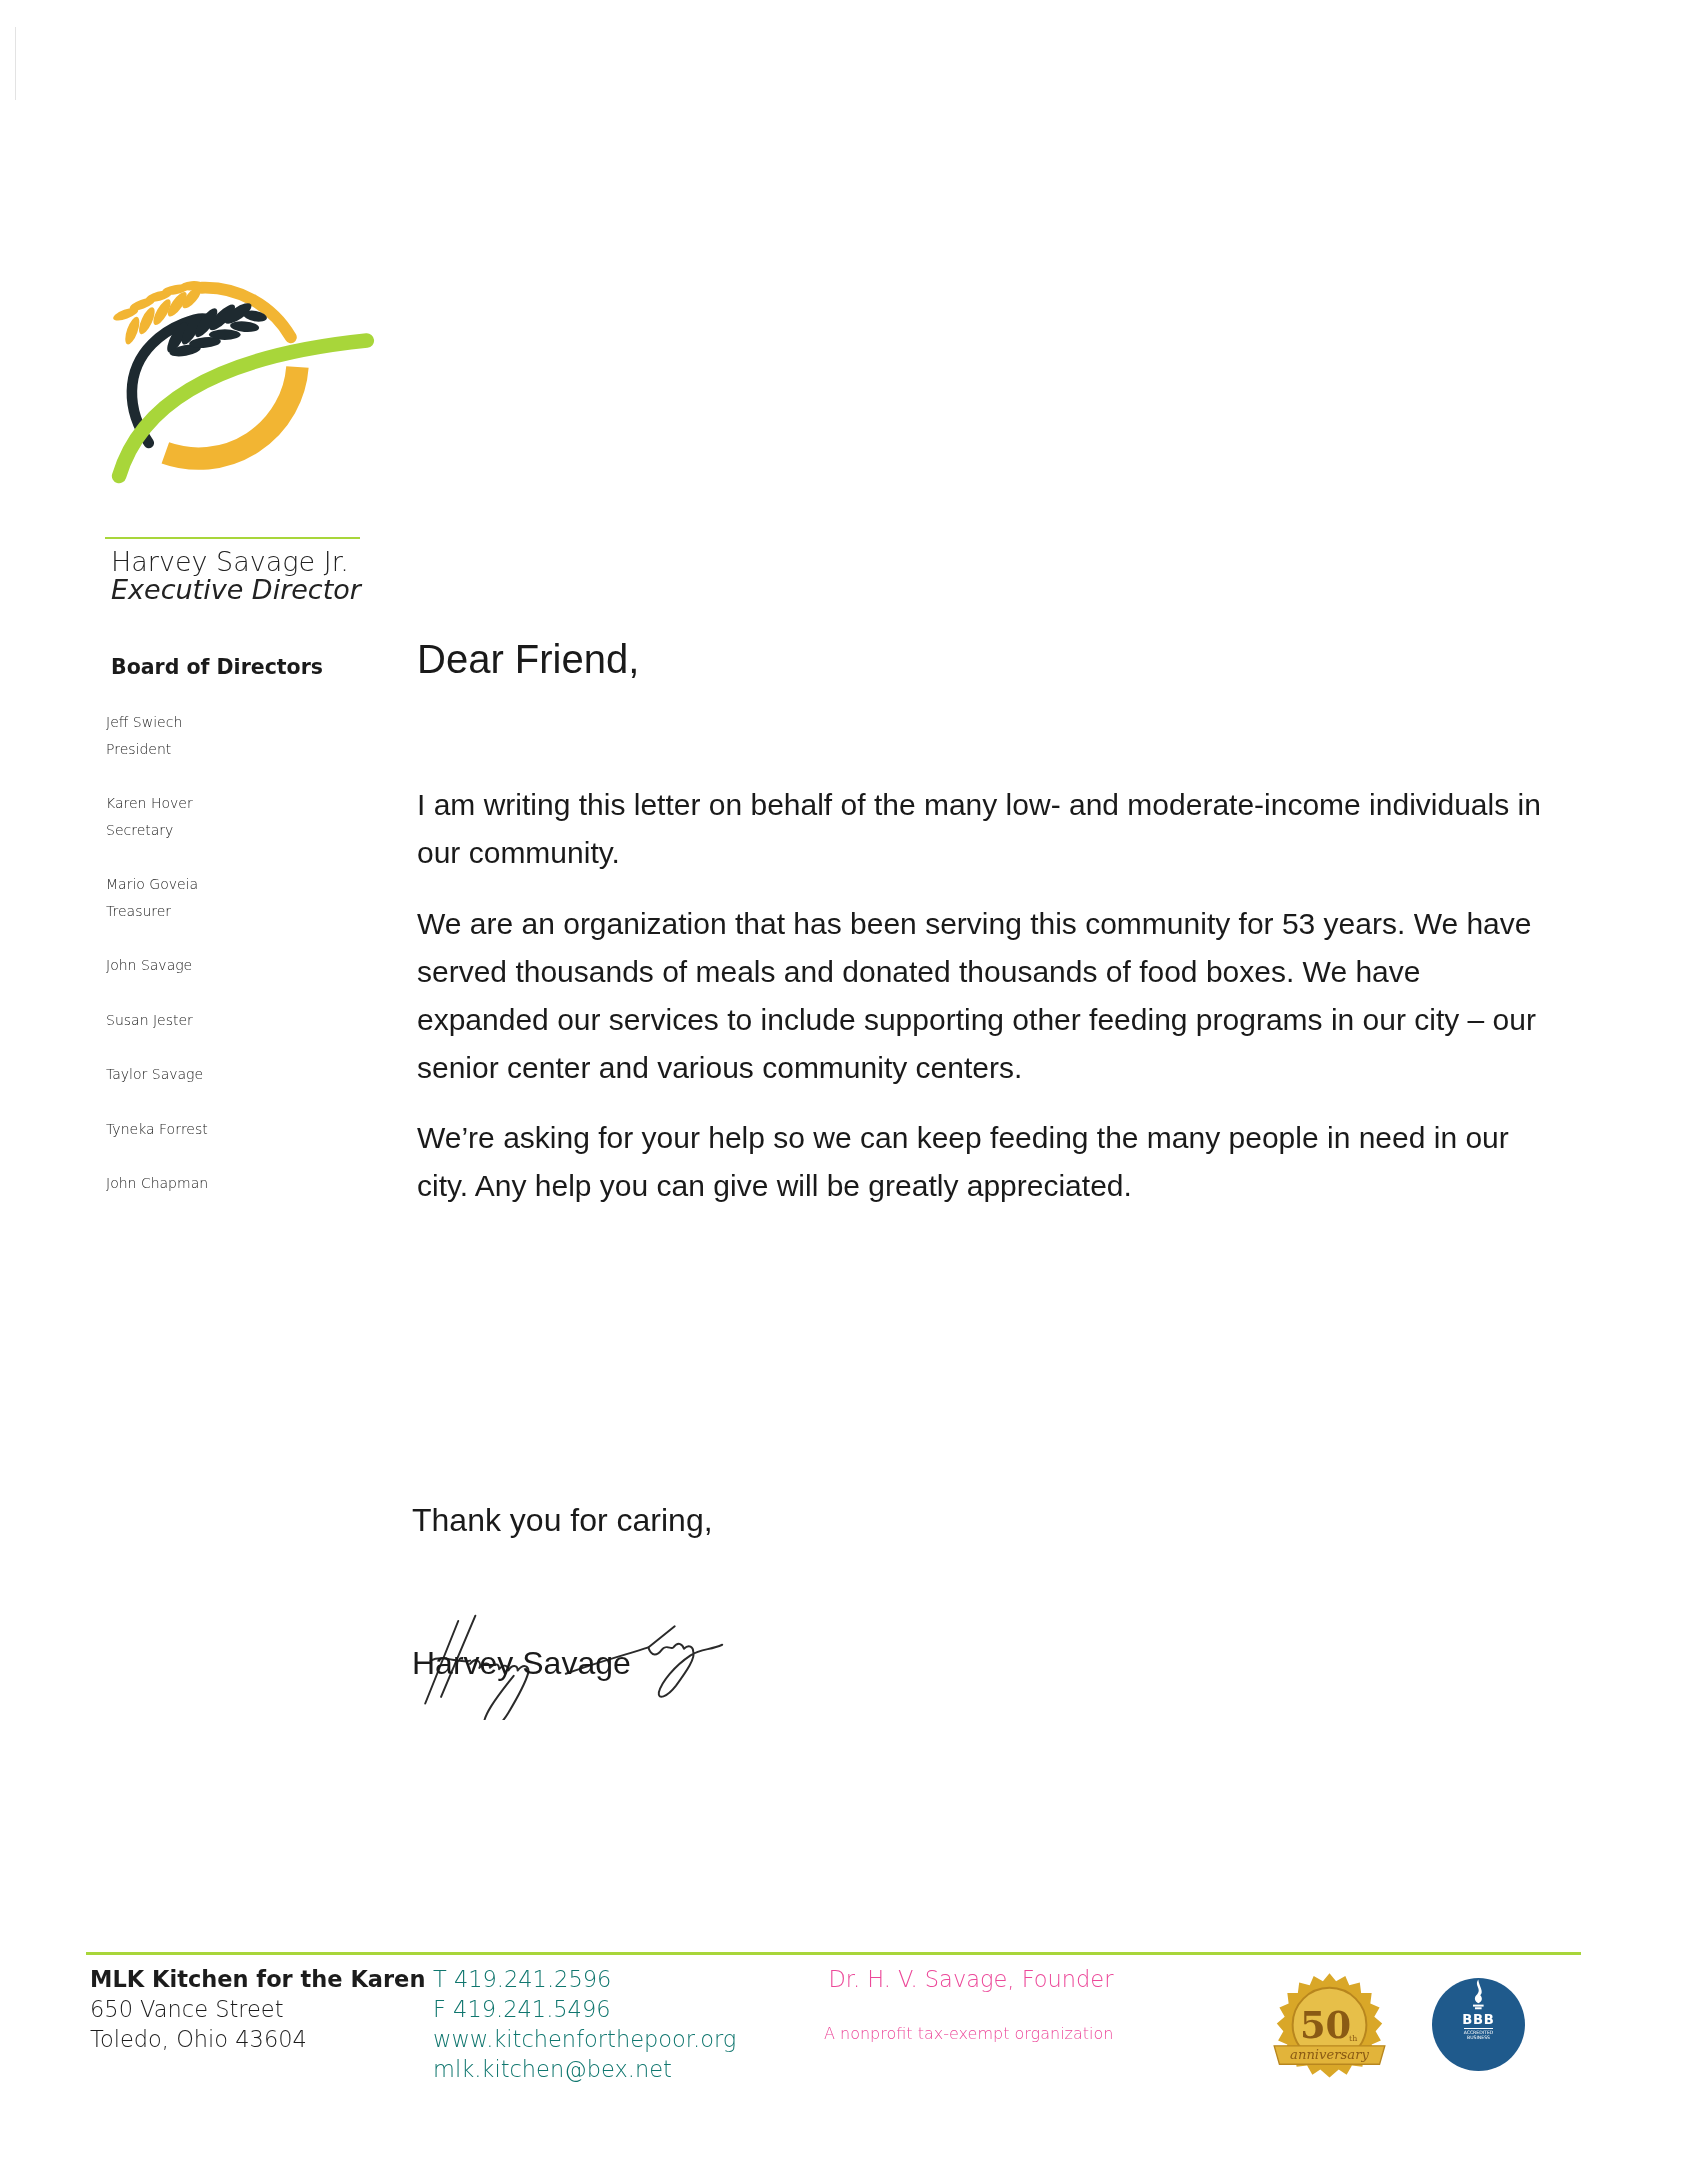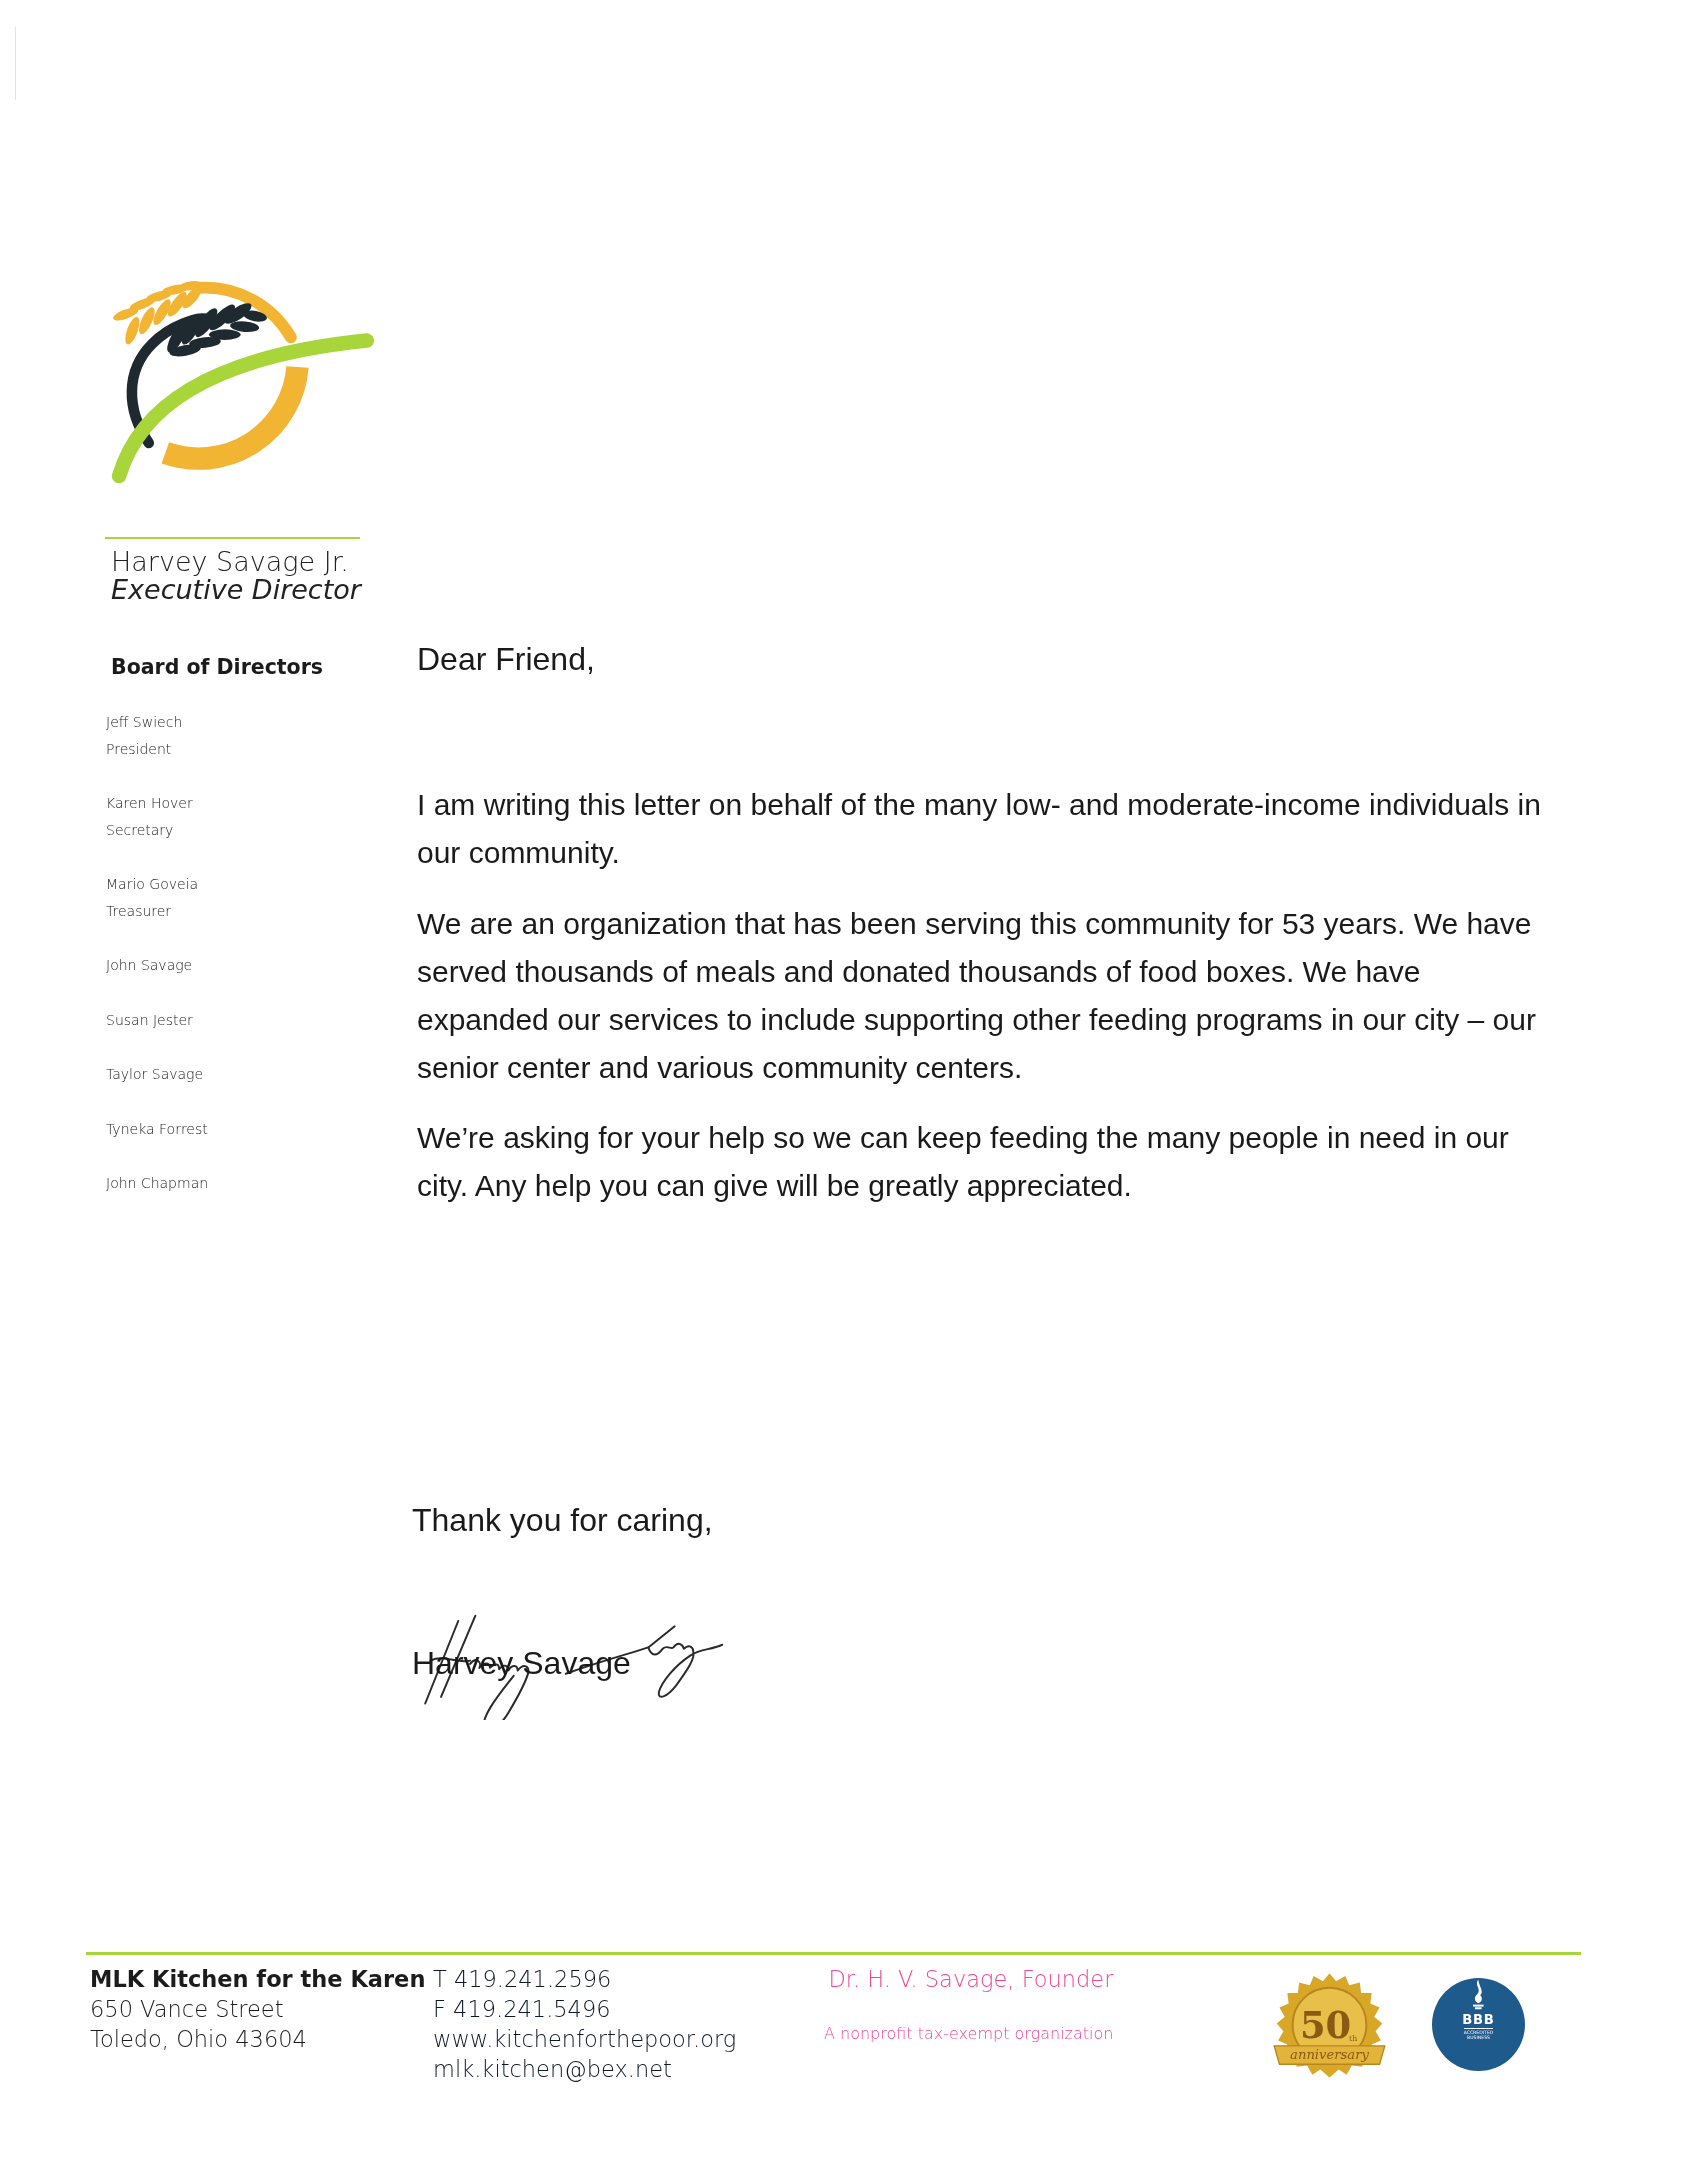--- a/index.html
+++ b/index.html
@@ -15,33 +15,33 @@
   .exec { position: absolute; left: 111px; top: 548px; font-size: 27px; line-height: 28px; font-weight: 300; color: #222; }
   .exec .title { font-style: italic; }
 
   .board-h { position: absolute; left: 111px; top: 655px; font-size: 20.5px; font-weight: 700; color: #1b1b1b; }
 
   .board { position: absolute; left: 106px; top: 709px; font-size: 14px; line-height: 26.5px; color: #222; font-weight: 300; }
   .board .member { margin-bottom: 28px; }
   .board .member.single { margin-bottom: 28px; }
 
   .letter { position: absolute; left: 417px; top: 635px; width: 1125px; font-size: 30px; line-height: 48px; color: #1a1a1a; }
-  .salutation { font-size: 32px; margin-bottom: 98px; }
+  .salutation { font-size: 40px; margin-bottom: 98px; }
   .para { margin: 0 0 22.5px 0; }
   .italic-link { font-style: italic; }
 
   .closing { position: absolute; left: 412px; top: 1502px; font-size: 32px; color: #1a1a1a; }
   .signature { position: absolute; left: 397px; top: 1555px; width: 463px; height: 165px; }
   .signer { position: absolute; left: 412px; top: 1645px; font-size: 32px; color: #1a1a1a; }
 
   .rule-foot { position: absolute; left: 86px; top: 1952px; width: 1495px; height: 2.6px; background: #a8d63a; }
 
   .f-col1 { position: absolute; left: 90px; top: 1964px; font-size: 22.5px; line-height: 30px; color: #1c1c1c; font-weight: 300; }
   .f-col1 .org { font-weight: 700; }
-  .f-col2 { position: absolute; left: 433px; top: 1964px; font-size: 22.5px; line-height: 30px; color: #0f172a; font-weight: 300; }
+  .f-col2 { position: absolute; left: 433px; top: 1964px; font-size: 22.5px; line-height: 30px; color: #0f766e; font-weight: 300; }
   .f-col3 { position: absolute; left: 824px; top: 1966px; font-size: 22.5px; color: #ec4899; font-weight: 300; text-align: right; }
   .f-col3 .nonprofit { font-size: 16px; margin-top: 32px; }
 
   .seal { position: absolute; left: 1270px; top: 1972px; width: 119px; height: 112px; }
   .bbb { position: absolute; left: 1432px; top: 1978px; width: 93px; height: 93px; border-radius: 50%; background: #1f5a8c; display: flex; flex-direction: column; align-items: center; padding-bottom: 12px; box-sizing: border-box; color: #fff; }
   .bbb .flame { width: 14.6px; height: 32px; margin-bottom: 2.6px; }
   .bbb .bbb-text { font-family: "DejaVu Sans", sans-serif; font-weight: 700; font-size: 13.2px; line-height: 13.2px; letter-spacing: 0.7px; }
   .bbb .bbb-sub { font-family: "DejaVu Sans", sans-serif; font-size: 4.6px; line-height: 5.3px; text-align: center; border-top: 0.7px solid #fff; padding-top: 1.3px; margin-top: 2px; }
 </style>
 </head>

